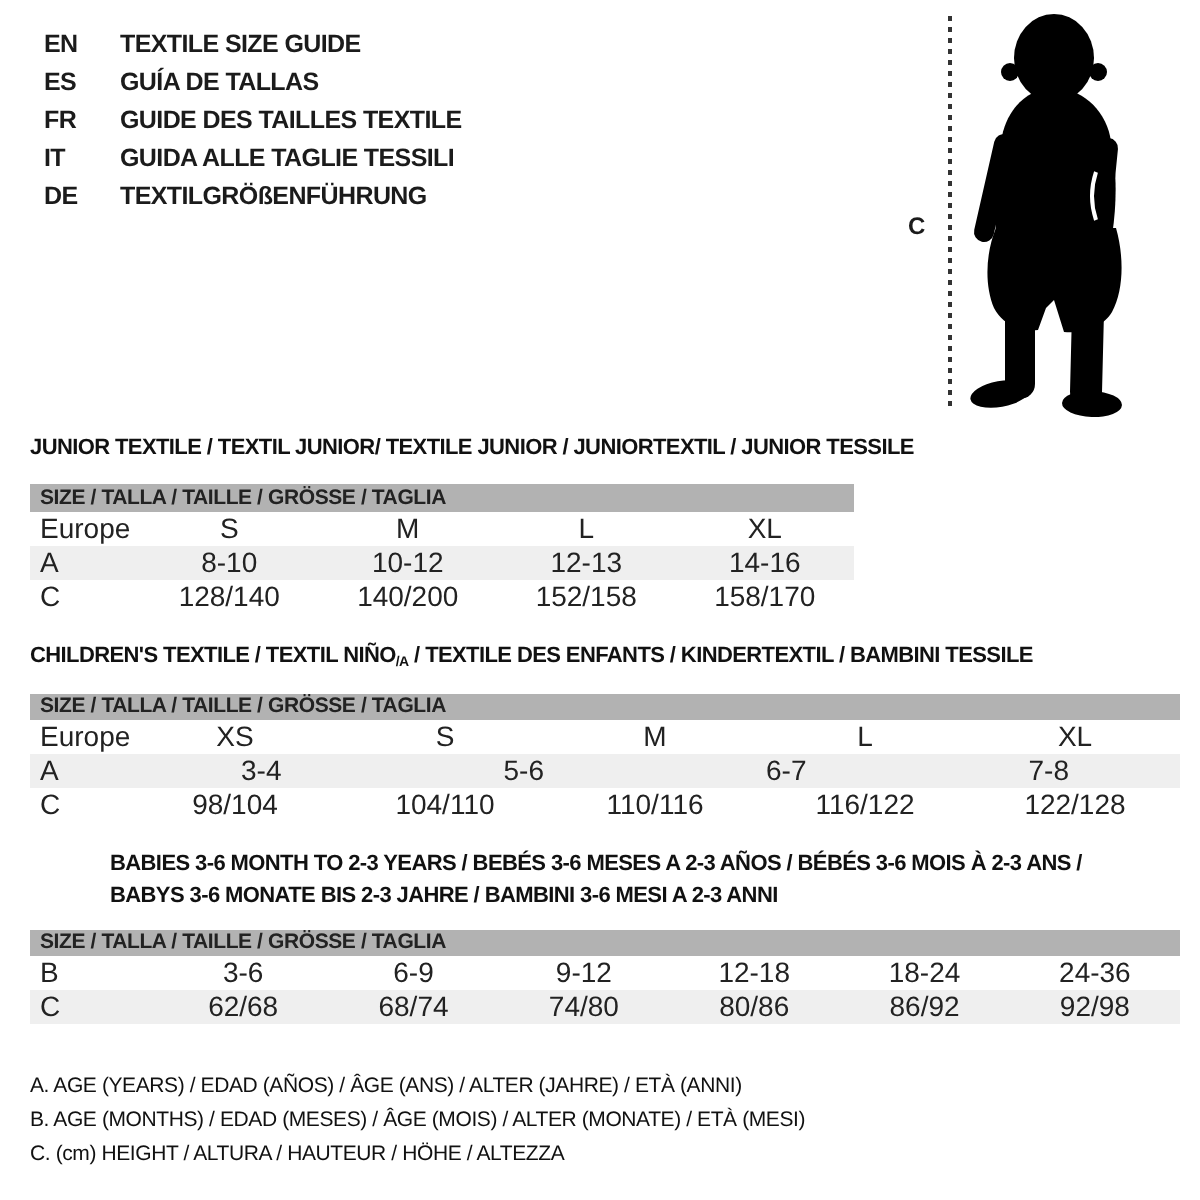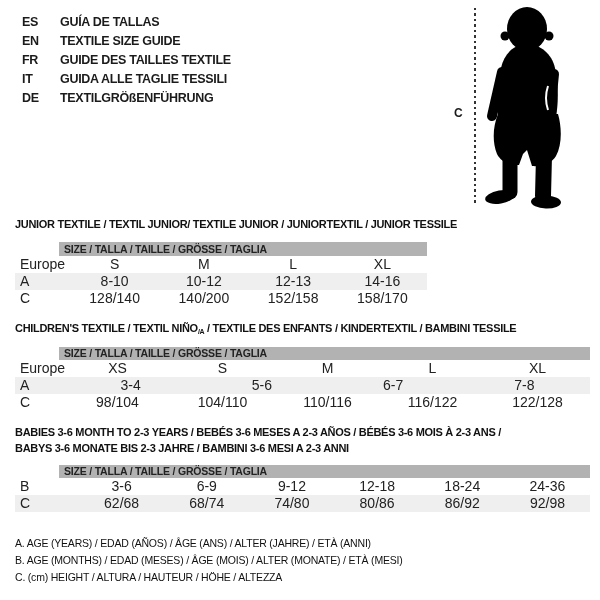--- a/index.html
+++ b/index.html
@@ -21,45 +21,45 @@
   .figure-svg { position:absolute; left:480px; top:4px; }
   
   .sec-title { position:absolute; left:15px; font-weight:bold; font-size:11px;
     letter-spacing:-0.3px; color:#111; line-height:16px; }
   .sub { font-size:7px; vertical-align:-2px; }
   
   .sizetable { position:absolute; left:15px; }
   .t1 { width:412px; }
   .t2, .t3 { width:575px; }
   .bar { height:14px; line-height:14px; background:#b2b2b2; color:#222;
-    font-weight:bold; font-size:10.5px; padding-left:5px; letter-spacing:-0.2px;margin-left:44px; }
+    font-weight:bold; font-size:10.5px; padding-left:5px; letter-spacing:-0.2px; }
   .t2 .bar, .t3 .bar { height:13px; line-height:13px; }
   .trow { display:flex; height:17px; line-height:17px; font-size:14px; color:#222; }
   .trow.alt { background:#efefef; }
   .lbl { padding-left:5px; text-align:left; }
   .t1 .lbl { width:55px; }
   .t2 .lbl { width:50px; }
   .t3 .lbl { width:64px; }
   .val { flex:1; text-align:center; }
   
   .notes { position:absolute; left:15px; top:535px; }
   .note-line { height:17px; line-height:17px; font-weight:normal; font-size:10.5px;
     letter-spacing:-0.2px; color:#111; }
 </style>
 </head>
 <body>
 
 <div class="lang-block">
   <div class="lang-row">
+    <span class="lang-code">EN</span>
+    <span class="lang-title">TEXTILE SIZE GUIDE</span>
+  </div>
+  <div class="lang-row">
     <span class="lang-code">ES</span>
     <span class="lang-title">GUÍA DE TALLAS</span>
-  </div>
-  <div class="lang-row">
-    <span class="lang-code">EN</span>
-    <span class="lang-title">TEXTILE SIZE GUIDE</span>
   </div>
   <div class="lang-row">
     <span class="lang-code">FR</span>
     <span class="lang-title">GUIDE DES TAILLES TEXTILE</span>
   </div>
   <div class="lang-row">
     <span class="lang-code">IT</span>
     <span class="lang-title">GUIDA ALLE TAGLIE TESSILI</span>
   </div>
   <div class="lang-row">
@@ -132,21 +132,21 @@
   <div class="trow">
     <div class="lbl">C</div>
     <div class="val">98/104</div>
     <div class="val">104/110</div>
     <div class="val">110/116</div>
     <div class="val">116/122</div>
     <div class="val">122/128</div>
   </div>
 </div>
 
-<div class="sec-title" style="top:424px;">
+<div class="sec-title" style="top:424px;margin-left:40px;">
   <div>BABIES 3-6 MONTH TO 2-3 YEARS / BEBÉS 3-6 MESES A 2-3 AÑOS / BÉBÉS 3-6 MOIS À 2-3 ANS /</div>
   <div>BABYS 3-6 MONATE BIS 2-3 JAHRE / BAMBINI 3-6 MESI A 2-3 ANNI</div>
 </div>
 <div class="sizetable t3" style="top:465px;">
   <div class="bar">SIZE / TALLA / TAILLE / GRÖSSE / TAGLIA</div>
   <div class="trow">
     <div class="lbl">B</div>
     <div class="val">3-6</div>
     <div class="val">6-9</div>
     <div class="val">9-12</div>

